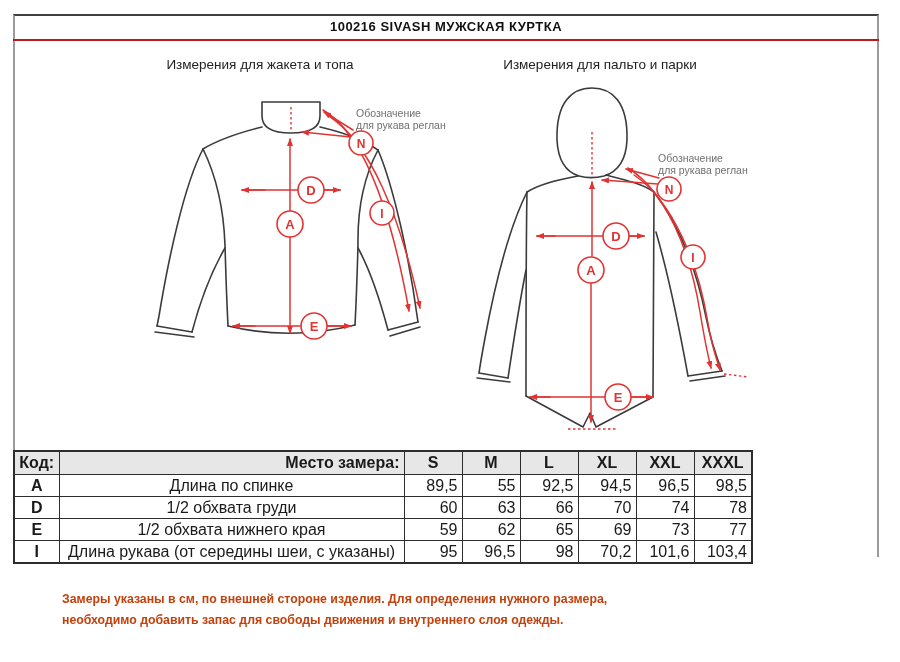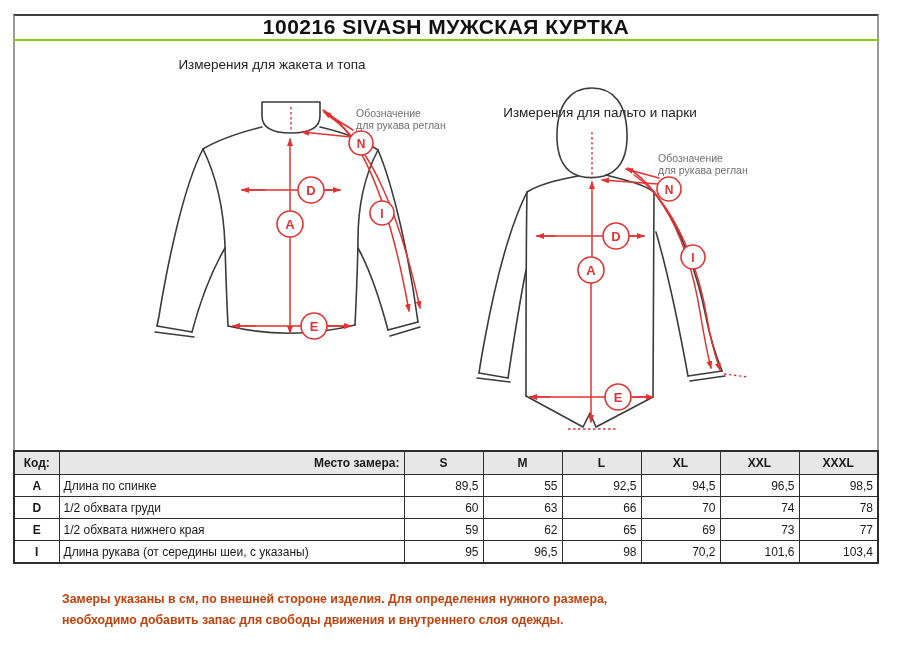--- a/index.html
+++ b/index.html
@@ -2,49 +2,49 @@
 <html><head>
 <meta charset="utf-8">
 <style>
   html,body{margin:0;padding:0;background:#fff;}
   .page{position:relative;width:900px;height:662px;background:#fff;
         font-family:"Liberation Sans",sans-serif;color:#1a1a1a;overflow:hidden;}
   .frame{position:absolute;left:13px;top:14px;width:866px;height:543px;
          box-sizing:border-box;border-left:2px solid #9b9b9b;border-right:2px solid #9b9b9b;
          border-top:2px solid #3f3f3f;}
   .title-box{position:absolute;left:13px;top:14px;width:866px;height:27px;
-         box-sizing:border-box;border-bottom:2px solid #84cc16;
+         box-sizing:border-box;border-bottom:2px solid #b91c1c;
          display:flex;align-items:center;justify-content:center;
-         font-size:21px;font-weight:bold;letter-spacing:.5px;color:#111;}
+         font-size:13px;font-weight:bold;letter-spacing:.5px;color:#111;}
   .diagram-label{position:absolute;top:57px;width:300px;text-align:center;
          font-size:13.5px;color:#222;}
-  .diagram-label.left{left:122px;}
-  .diagram-label.right{left:450px;margin-top:48px;}
+  .diagram-label.left{left:110px;}
+  .diagram-label.right{left:450px;}
   .annotation{position:absolute;font-size:10.5px;line-height:12px;color:#707070;}
   .annotation.left{left:356px;top:107px;}
   .annotation.right{left:658px;top:152px;}
   svg{position:absolute;}
   #svg-left{left:130px;top:85px;}
   #svg-right{left:450px;top:80px;}
   .outline{stroke:#3b3b3b;stroke-width:1.6;fill:none;stroke-linecap:round;stroke-linejoin:round;}
   .red{stroke:#e23333;stroke-width:1.5;fill:none;stroke-linecap:round;}
   .red-dash{stroke:#e23333;stroke-width:1.4;fill:none;stroke-dasharray:2.5,2.5;}
   .code-circle{fill:#fff;stroke:#e23333;stroke-width:1.6;}
   .code-text{fill:#e23333;font-family:"Liberation Sans",sans-serif;font-weight:bold;
              text-anchor:middle;}
-  table.size-table{position:absolute;left:13px;top:450px;width:866px;
-         border-collapse:collapse;table-layout:fixed;font-size:12px;}
+  table.size-table{position:absolute;left:13px;top:450px;width:740px;
+         border-collapse:collapse;table-layout:fixed;font-size:16px;}
   table.size-table th,table.size-table td{border:1px solid #2d2d2d;height:21px;
          padding:0 4px;overflow:hidden;white-space:nowrap;}
   table.size-table{border:2px solid #2d2d2d;}
   table.size-table thead th{background:#e7e7e7;font-weight:bold;height:22px;}
   .col-code{width:45px;text-align:center;}
   .col-place{width:345px;text-align:right;}
   .cell-code{text-align:center;font-weight:bold;}
-  .cell-place{text-align:left;padding-left:6px;}
+  .cell-place{text-align:center;padding-left:6px;}
   .cell-val{text-align:right;}
   th.size-h{text-align:center;}
   .footnote{position:absolute;left:62px;top:589px;width:600px;
          font-size:12.3px;font-weight:bold;line-height:21px;color:#c2410c;}
 </style>
 </head>
 <body>
 
 <div class="page">
 

